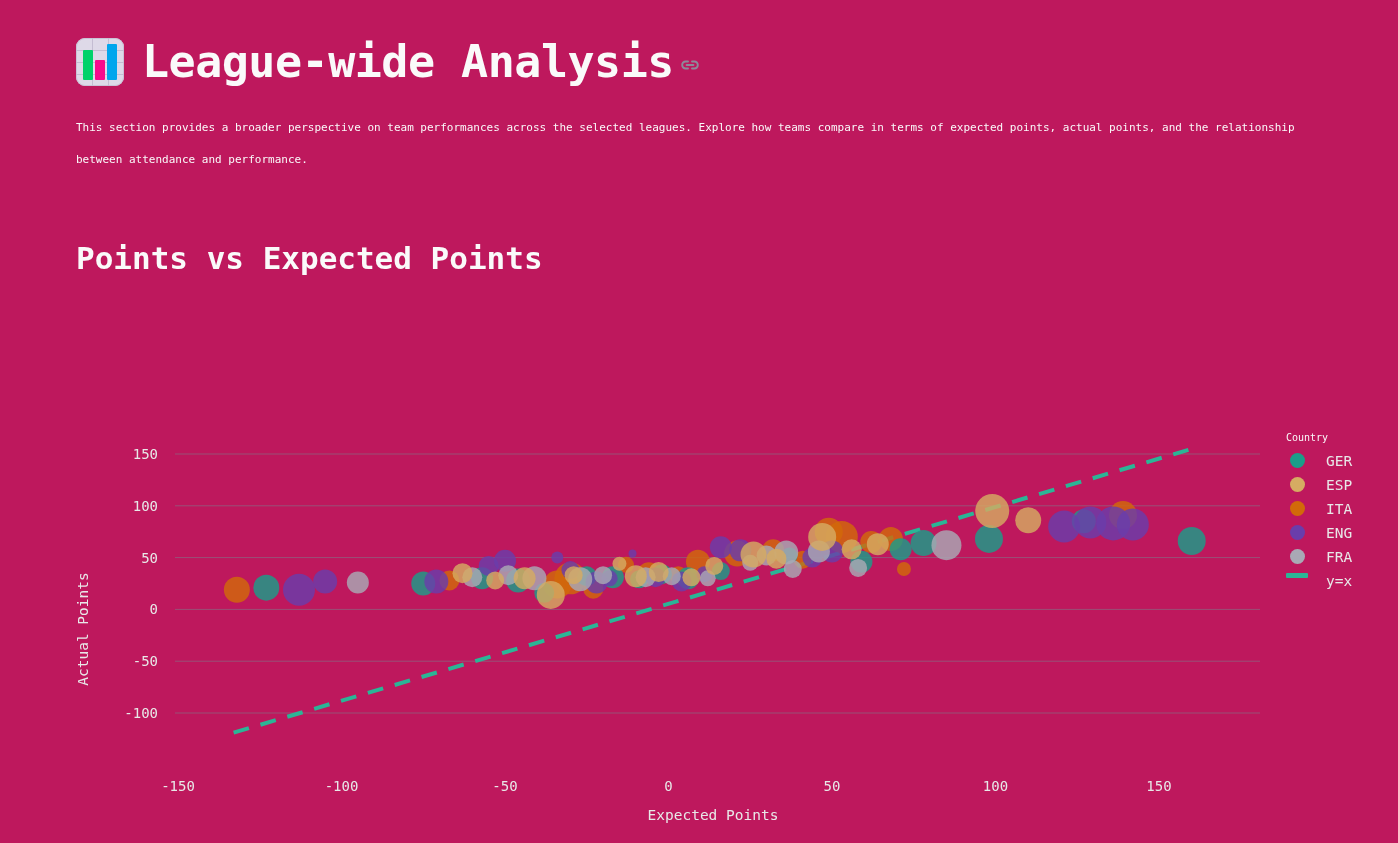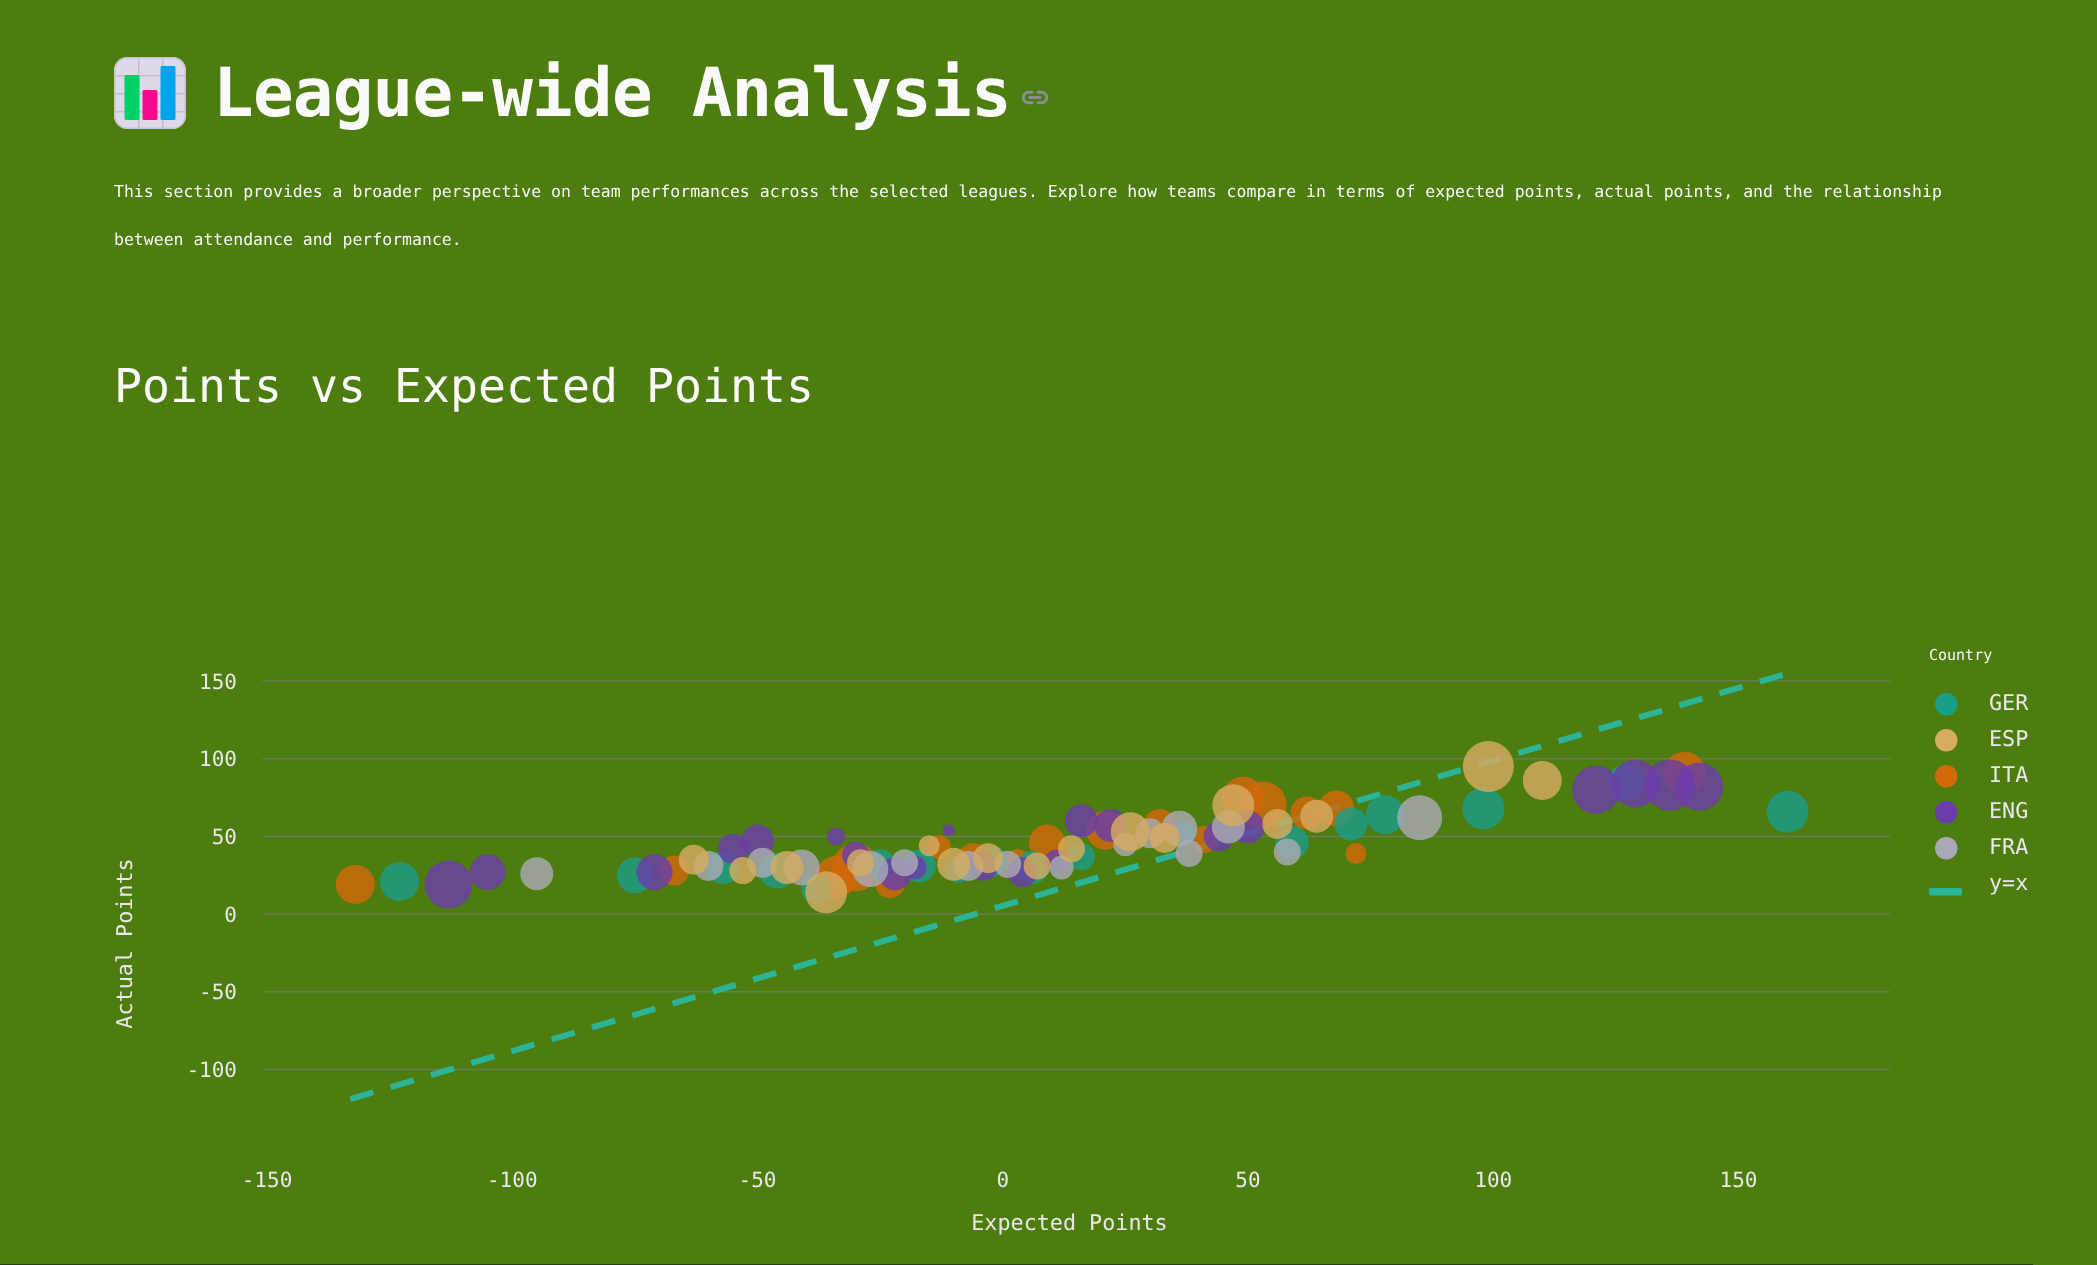--- a/index.html
+++ b/index.html
@@ -3,21 +3,21 @@
 <meta charset="utf-8">
 <style>
   * { box-sizing: border-box; }
   html, body {
     margin: 0; padding: 0;
     background: #0e1117;
     width: 1398px; height: 843px;
     overflow: hidden;
     font-family: "DejaVu Sans Mono", "Liberation Mono", monospace;
   }
-  .page { position: relative; width: 1398px; height: 843px; background: #4d7c0f; }
+  .page { position: relative; width: 1398px; height: 843px; background: #be185d; }
 
   
   .header-row {
     position: absolute; left: 76px; top: 38px;
     display: flex; align-items: center; gap: 18px;
   }
   .emoji-icon {
     width: 48px; height: 48px; flex: 0 0 48px;
     position: relative; border-radius: 9px;
     background: #ded9e8;
@@ -49,40 +49,40 @@
   
   .intro {
     position: absolute; left: 76px; top: 101px; width: 1256px;
     color: #fafafa; font-size: 11px; line-height: 32px;
     letter-spacing: 0px;
   }
 
   
   h2.section-title {
     position: absolute; left: 76px; top: 240px; margin: 0;
-    color: #fafafa; font-size: 31px; font-weight: 400;
+    color: #fafafa; font-size: 31px; font-weight: 700;
     letter-spacing: 0px; white-space: nowrap;
   }
 
   
   .chart-wrap { position: absolute; left: 0; top: 330px; width: 1398px; height: 500px; }
   .chart-title {
     position: absolute; left: 80px; top: 17px;
     color: #fafafa; font-size: 15.5px; font-weight: 700;
     letter-spacing: 0.2px;
   }
   .plot-svg { position: absolute; left: 0; top: 0; }
 
   .legend {
     position: absolute; left: 1286px; top: 102px;
     color: #e6e6e6; font-size: 14px;
   }
   .legend-title { color: #fafafa; font-size: 10px; margin-bottom: 10px; }
   .legend-item {
-    display: flex; align-items: flex-end; height: 24px;
+    display: flex; align-items: flex-start; height: 24px;
   }
   .legend-swatch {
     width: 22px; display: flex; justify-content: center; align-items: center;
     margin-right: 18px;
   }
   .legend-dot { width: 15px; height: 15px; border-radius: 50%; display: block; }
   .legend-line { width: 22px; height: 5px; border-radius: 1px; display: block; }
   .legend-label { color: #e8e8e8; font-size: 14.5px; }
 </style>
 </head>

